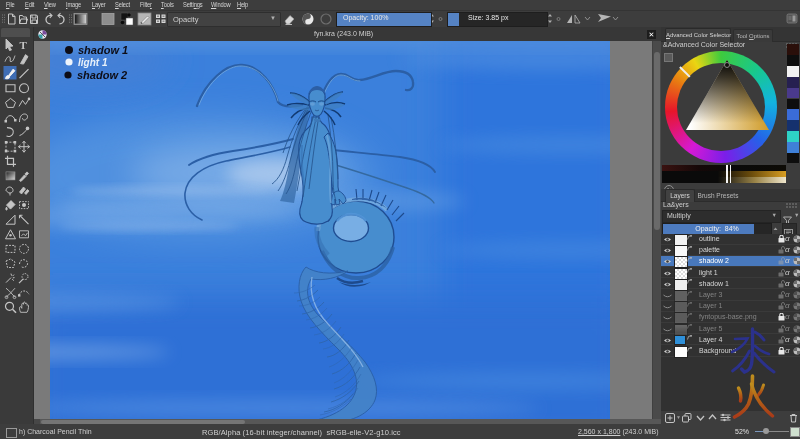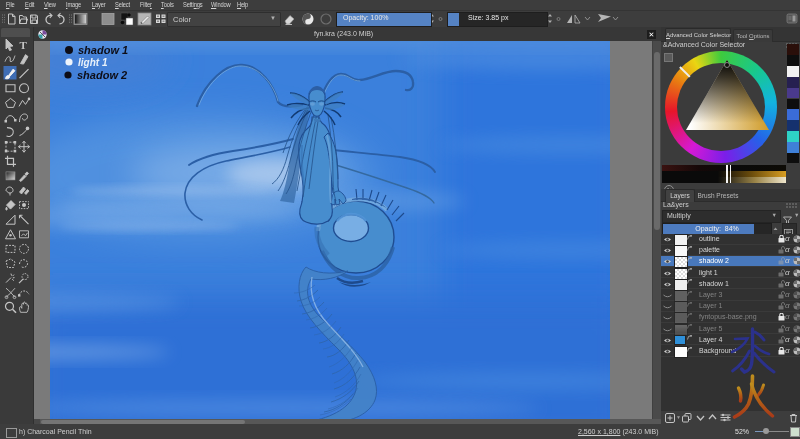--- a/index.html
+++ b/index.html
@@ -137,21 +137,21 @@
 <path d="M613 6 L615.5 9 L618 6" fill="none" stroke="#999" stroke-width="0.9"></path>
 
 <g transform="translate(787,3)">
           <rect x="0" y="0" width="10" height="9" rx="1.5" fill="#555" stroke="#868686" stroke-width="0.7"></rect>
           <rect x="5.5" y="1.5" width="3" height="6" fill="#9a9a9a"></rect>
           <path d="M1.5 3 H4.5 M1.5 5 H4.5" stroke="#9a9a9a" stroke-width="0.6"></path>
         </g>
 </svg>
     </div>
   <div class="combo" style="left:167px;top:1px;width:112px;height:13px;">
-    <span style="position:absolute;left:5px;top:2px;font-size:7.5px;color:#d0d0d0;">Color</span>
+    <span style="position:absolute;left:5px;top:2px;font-size:7.5px;color:#d0d0d0;">Opacity</span>
     <span style="position:absolute;right:4px;top:2px;font-size:6px;color:#b0b0b0;">▼</span>
   </div>
   <div class="slider" style="left:336px;top:1px;width:94px;height:13px;">
     <div class="sliderfill" style="width:94px;"></div>
     <div class="slidertxt" style="text-align:left;padding-left:6px;">Opacity: 100%</div>
   </div>
   <div class="slider" style="left:447px;top:1px;width:99px;height:13px;">
     <div class="sliderfill" style="width:11px;"></div>
     <div class="slidertxt" style="text-align:left;padding-left:20px;">Size: 3.85 px</div>
   </div>
@@ -864,19 +864,20 @@
       </svg>
     <svg width="9" height="10" viewBox="0 0 9 10" style="position:absolute;left:128px;top:1.5px;">
         <path d="M1 2.5 H8 M3 2.5 V1.5 H6 V2.5 M2 2.5 L2.5 9 H6.5 L7 2.5" fill="none" stroke="#c4c4c4" stroke-width="1"></path>
       </svg>
   </div>
 </div>
 
 <div class="abs" id="statusbar">
   <span class="seg7" style="left:6px;top:4px;width:9px;height:8px;border:1px solid #9a9a9a;"></span>
   <span class="seg7" style="left:19px;top:4px;">h) Charcoal Pencil Thin</span>
+  <span class="seg7" style="left:202px;top:4px;font-size:7.5px;letter-spacing:0.1px;">RGB/Alpha (16-bit integer/channel)&nbsp;&nbsp;sRGB-elle-V2-g10.icc</span>
   <span class="seg7" style="left:578px;top:4px;"><u>2,560 x 1,800</u> (243.0 MiB)</span>
   <span class="seg7" style="left:735px;top:4px;color:#e0e0e0;">52%</span>
   <span class="seg7" style="left:755px;top:7px;width:34px;height:1px;background:#8a8a8a;"></span>
     <span class="seg7" style="left:755px;top:6.5px;width:9px;height:1.5px;background:#7a97bd;"></span>
   <span class="seg7" style="left:763px;top:4px;width:6px;height:6px;background:#9a9a9a;border-radius:50%;"></span>
   <span class="seg7" style="left:790px;top:3px;width:8px;height:8px;background:#cfe0cf;border:1px solid #888;"></span>
 </div>
 
 </body></html>

